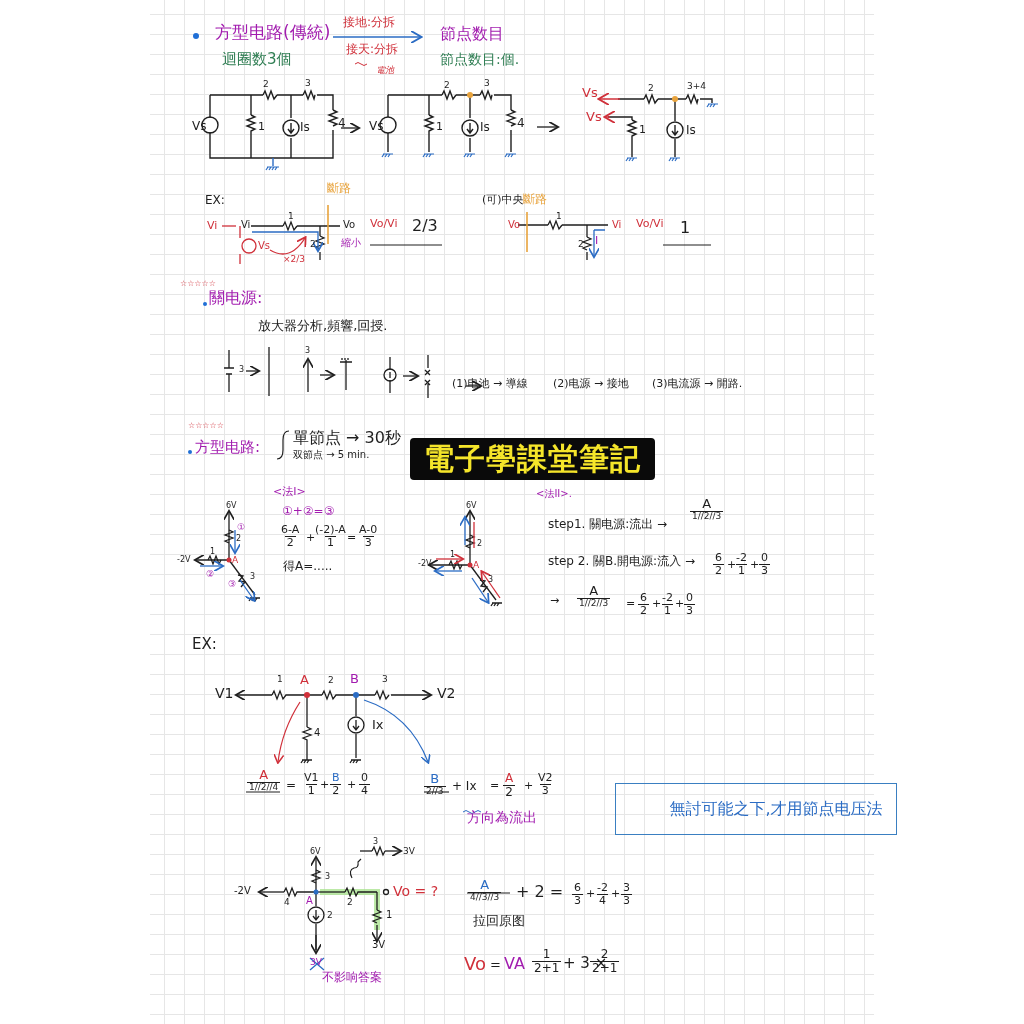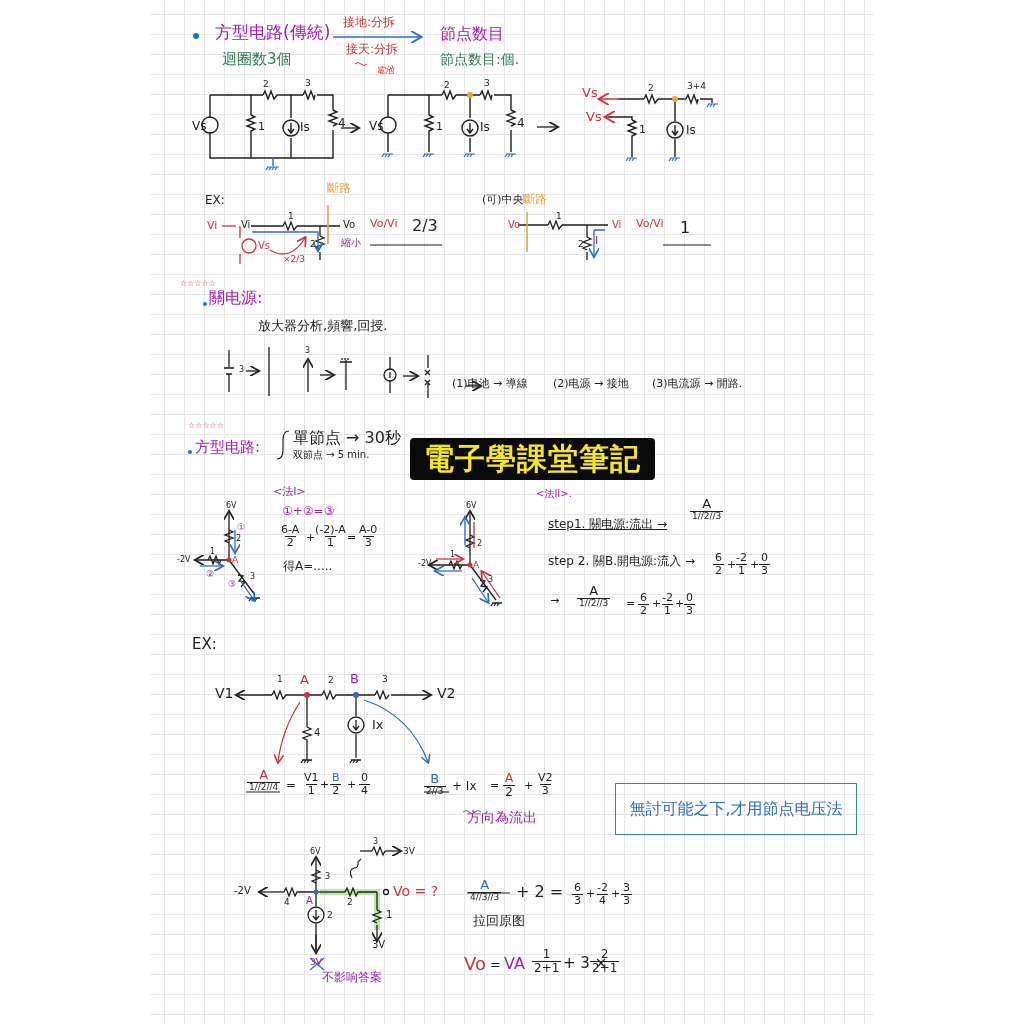--- a/index.html
+++ b/index.html
@@ -16,21 +16,21 @@
   .green{color:#2e7d52;}
   .red{color:#d0303a;}
   .orange{color:#e8a33c;}
   .black{color:#1e1e1e;}
   .bullet{position:absolute;width:6px;height:6px;border-radius:50%;background:#1f6fd6;}
   svg.circ{position:absolute;overflow:visible;}
   .banner{position:absolute;left:410px;top:438px;width:245px;height:42px;background:#0a0a0a;border-radius:4px;
     display:flex;align-items:center;justify-content:center;}
   .banner span{color:#f5e52a;font-size:30px;font-weight:bold;letter-spacing:1px;font-family:"DejaVu Sans",sans-serif;}
   .boxnote{position:absolute;left:615px;top:783px;width:240px;height:50px;border:1.5px solid #3a7fc1;
-    display:flex;align-items:center;justify-content:center;}
+    display:flex;align-items:center;justify-content:center;padding-left:40px;}
   .boxnote span{color:#2b6cc4;font-size:16px;}
   .frac{position:absolute;display:inline-flex;flex-direction:column;align-items:center;font-size:11px;line-height:1.1;}
   .frac .num{padding:0 2px;}
   .frac .den{border-top:1px solid currentColor;padding:0 2px;}
 </style>
 </head>
 <body>
 
 <div class="page"></div>
 
@@ -329,21 +329,21 @@
   </div>
 <div class="t black" style="left:283px;top:560px;font-size:12px;">得A=.....</div>
 
 <div class="t blue" style="left:536px;top:489px;font-size:10px;text-align:right;">&lt;法II&gt;.</div>
 <div class="t black" style="left:466px;top:502px;font-size:8px;">6V</div>
 <div class="t black" style="left:477px;top:540px;font-size:8px;">2</div>
 <div class="t black" style="left:450px;top:551px;font-size:8px;">1</div>
 <div class="t black" style="left:418px;top:560px;font-size:8px;">-2V</div>
 <div class="t red" style="left:473px;top:561px;font-size:9px;">A</div>
 <div class="t black" style="left:488px;top:576px;font-size:8px;">3</div>
-<div class="t black" style="left:548px;top:518px;font-size:12px;text-decoration:underline;">step1. 關电源:流出 →</div>
+<div class="t black" style="left:548px;top:518px;font-size:12px;">step1. 關电源:流出 →</div>
 <div class="frac black" style="left:690px;top:497px;font-size:13px;">
     <span class="num">A</span>
     <span class="den" style="font-size:9px;">1//2//3</span>
   </div>
 <div class="t black" style="left:548px;top:555px;font-size:12px;">step 2. 關B.開电源:流入 →</div>
 <div class="frac black" style="left:713px;top:552px;">
     <span class="num">6</span>
     <span class="den">2</span>
   </div>
 <div class="t black" style="left:727px;top:559px;font-size:11px;">+</div>

